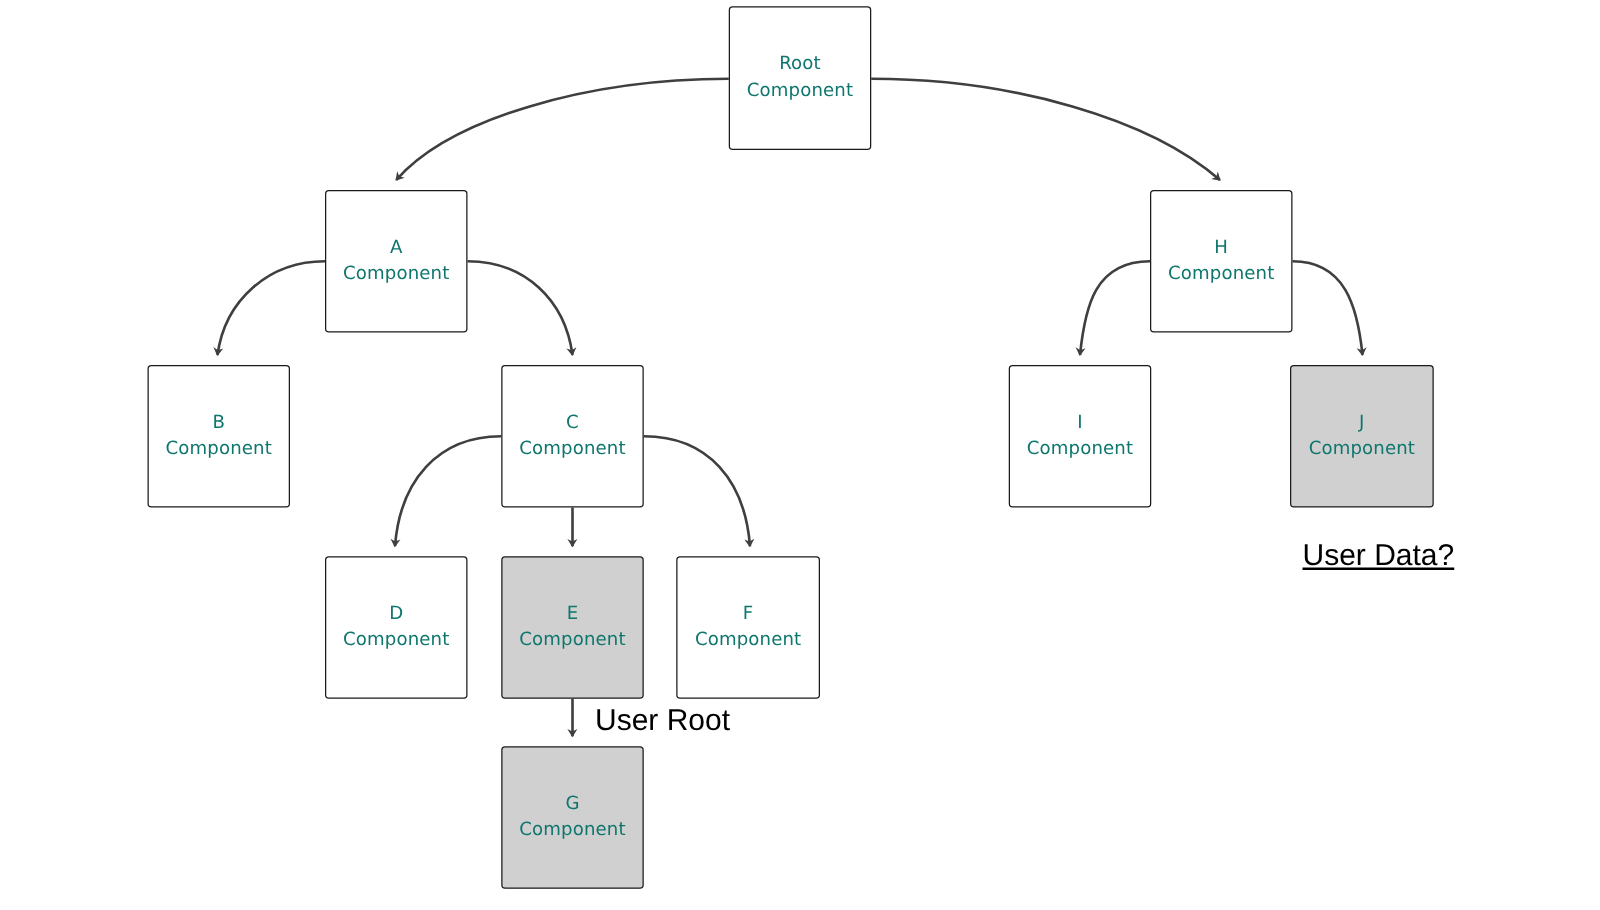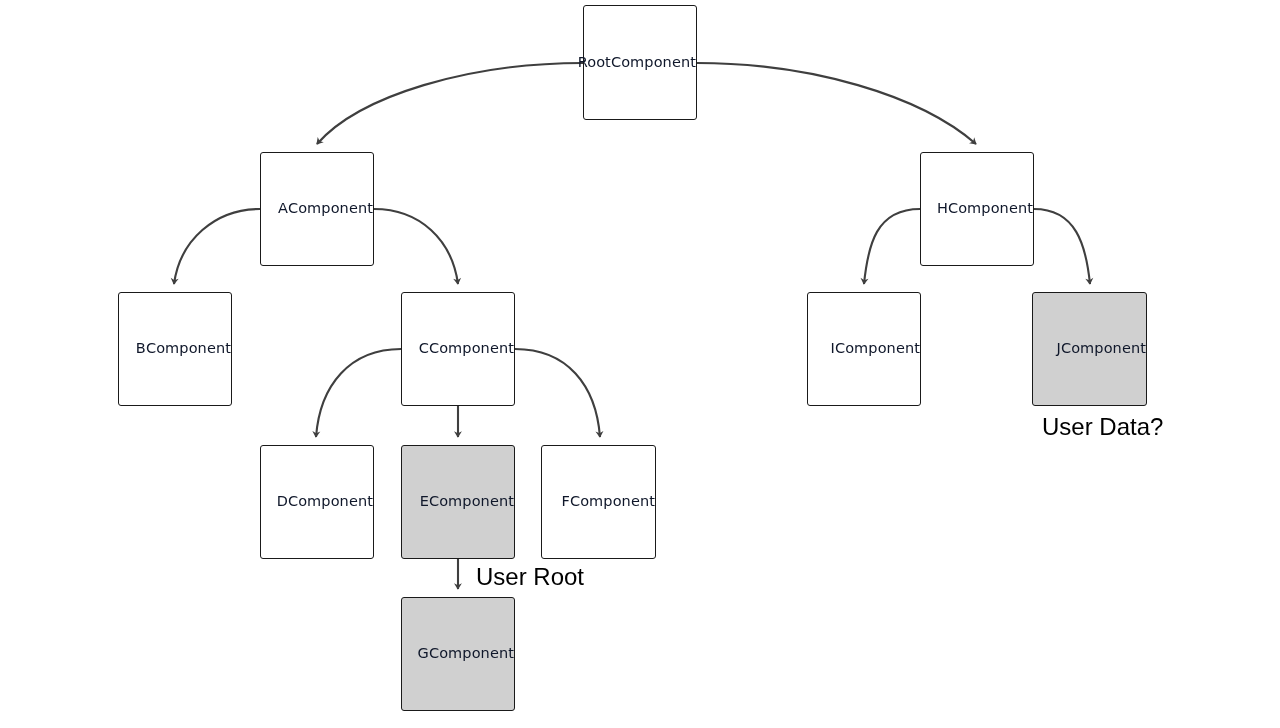--- a/index.html
+++ b/index.html
@@ -29,27 +29,27 @@
     height: 728px;
     pointer-events: none;
   }
   .node {
     position: absolute;
     box-sizing: border-box;
     border: 1.6px solid #1a1a1a;
     border-radius: 3px;
     background: #ffffff;
     display: flex;
-    flex-direction: row;
+    flex-direction: column;
     align-items: center;
-    justify-content: flex-end;
+    justify-content: center;
     font-family: "DejaVu Sans", sans-serif;
     font-size: 14.5px;
     line-height: 1.48;
-    color: #0f172a;
+    color: #0f766e;
     text-align: center;
     letter-spacing: 0.1px;
   }
   .node.shaded {
     background: #d0d0d0;
   }
   .node .node-id,
   .node .node-kind {
     display: block;
     white-space: nowrap;
@@ -146,15 +146,15 @@
     <span class="node-kind">Component</span>
   </div>
 
   <div class="node shaded" style="left:401px; top:597px; width:114px; height:114px;">
     <span class="node-id">G</span>
     <span class="node-kind">Component</span>
   </div>
 
   <div class="edge-label" style="left:476px; top:565px;">User Root</div>
 
-  <div class="edge-label" style="left:1042px; top:415px;">User Data?</div>
+  <div class="edge-label" style="left:1042px; top:433px;text-decoration:underline;">User Data?</div>
 
 </div>
 
 </body></html>

